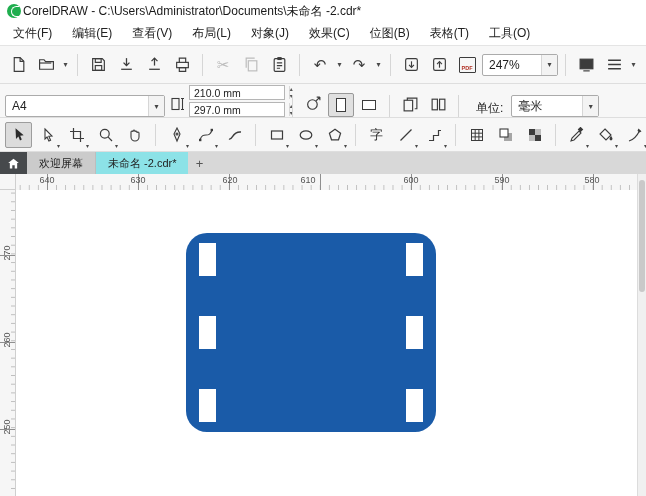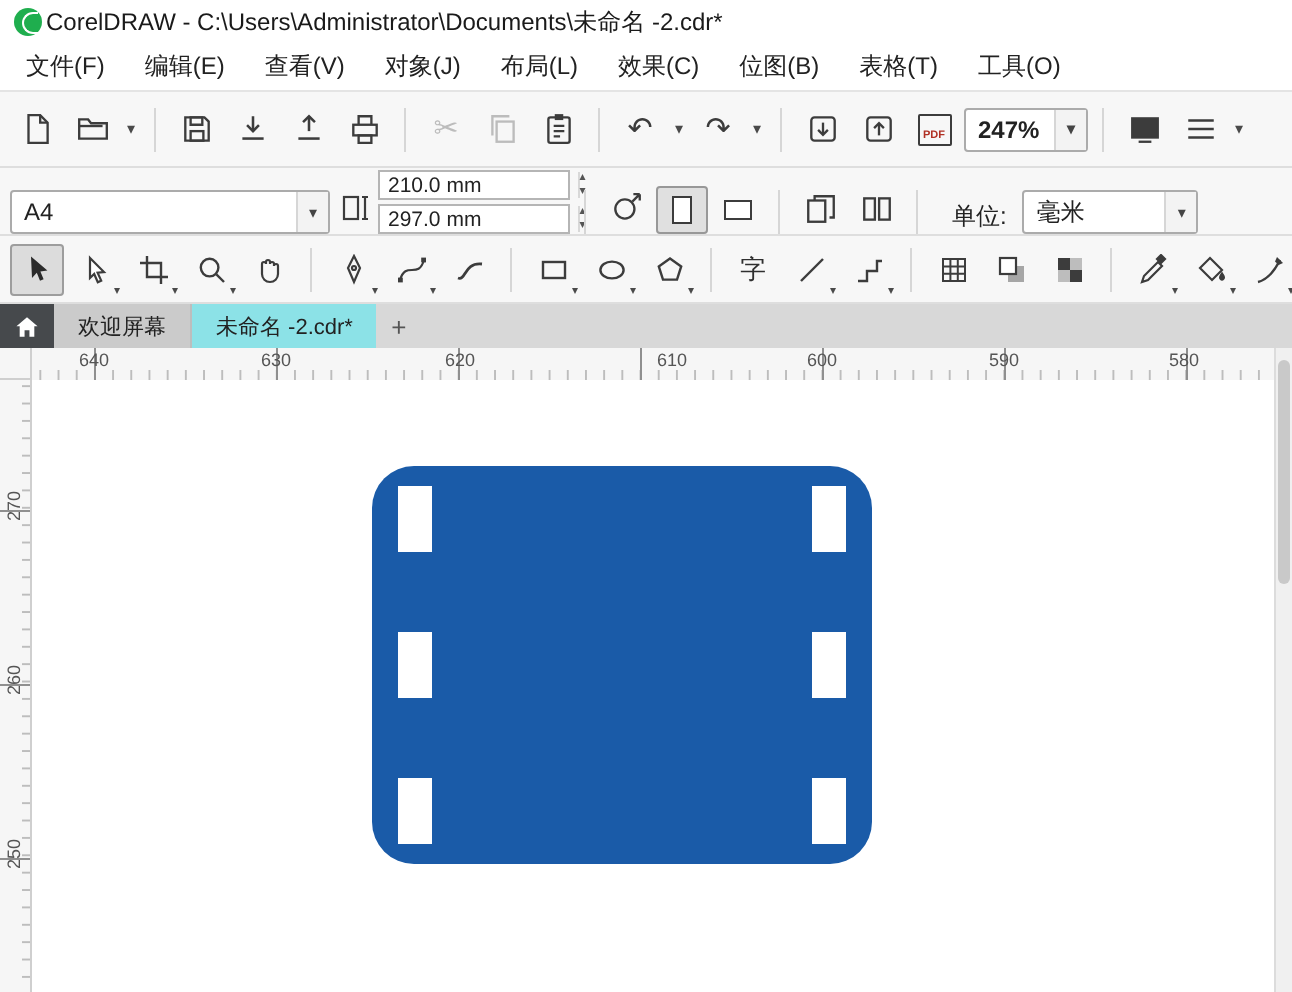--- a/index.html
+++ b/index.html
@@ -32,21 +32,21 @@
   svg { display:block; }
   .disabled svg * { stroke:#bcbcbc !important; }
   .glyph { font-size:15px; line-height:1; color:#3c3c3c; }
   .glyph.dim { color:#bcbcbc; }
 
   .pdf-icon { width:17px; height:16px; border:1.2px solid #3c3c3c; border-radius:1px; display:flex; align-items:flex-end; justify-content:center; font-size:5.5px; font-weight:bold; color:#b03024; padding-bottom:1px; }
 
   .combo { height:22px; border:1px solid #abababa8; border:1px solid #ababab; background:#fff; display:flex; align-items:center; border-radius:2px; }
   .combo .c-text { flex:1; padding-left:6px; font-size:12px; overflow:hidden; }
   .combo .c-btn { width:16px; align-self:stretch; border-left:1px solid #d6d6d6; background:#f3f3f3; display:flex; align-items:center; justify-content:center; font-size:8px; color:#444; }
-  .zoom-combo { width:62px;font-weight:bold; }
+  .zoom-combo { width:76px; }
   .preset-combo { width:160px; }
   .units-combo { width:88px; }
 
   .spin-col { display:flex; flex-direction:column; gap:2px; }
   .spin { width:96px; height:15px; border:1px solid #b5b5b5; background:#fff; display:flex; align-items:center; font-size:10.5px;gap:48px; }
   .spin .s-val { flex:1; padding-left:4px; }
   .spin .s-arrows { width:13px; align-self:stretch; border-left:1px solid #d8d8d8; display:flex; flex-direction:column; }
   .spin .s-arrows span { flex:1; display:flex; align-items:center; justify-content:center; font-size:6px; line-height:1; color:#555; }
 
   .orient { width:26px; height:24px; display:flex; align-items:center; justify-content:center; border-radius:2px; }
@@ -91,22 +91,22 @@
 
 <div class="titlebar">
   <span class="logo"></span>
   <span class="title-text">CorelDRAW - C:\Users\Administrator\Documents\未命名 -2.cdr*</span>
 </div>
 
 <div class="menubar">
   <span class="menu-item">文件(F)</span>
   <span class="menu-item">编辑(E)</span>
   <span class="menu-item">查看(V)</span>
+  <span class="menu-item">布局(L)</span>
   <span class="menu-item">对象(J)</span>
-  <span class="menu-item">布局(L)</span>
   <span class="menu-item">效果(C)</span>
   <span class="menu-item">位图(B)</span>
   <span class="menu-item">表格(T)</span>
   <span class="menu-item">工具(O)</span>
 </div>
 
 <div class="bar toolbar">
   <span class="tbtn">
     <svg width="17" height="17" viewBox="0 0 16 16" fill="none" stroke="#3c3c3c" stroke-width="1.1">
         <path d="M4 1.5h5.5L13 5v9.5H4z"></path>
@@ -418,21 +418,21 @@
   <span class="newtab-btn">+</span>
 </div>
 
 <div class="workspace">
   <div class="corner"></div>
 
   <div class="hruler">
     <span class="hlabel" style="left:31px">640</span>
     <span class="hlabel" style="left:122px">630</span>
     <span class="hlabel" style="left:214px">620</span>
-    <span class="hlabel" style="left:320px">610</span>
+    <span class="hlabel" style="left:292px">610</span>
     <span class="hlabel" style="left:395px">600</span>
     <span class="hlabel" style="left:486px">590</span>
     <span class="hlabel" style="left:576px">580</span>
   </div>
 
   <div class="vruler">
     <span class="vlabel" style="top:58px">270</span>
     <span class="vlabel" style="top:145px">260</span>
     <span class="vlabel" style="top:232px">250</span>
   </div>

